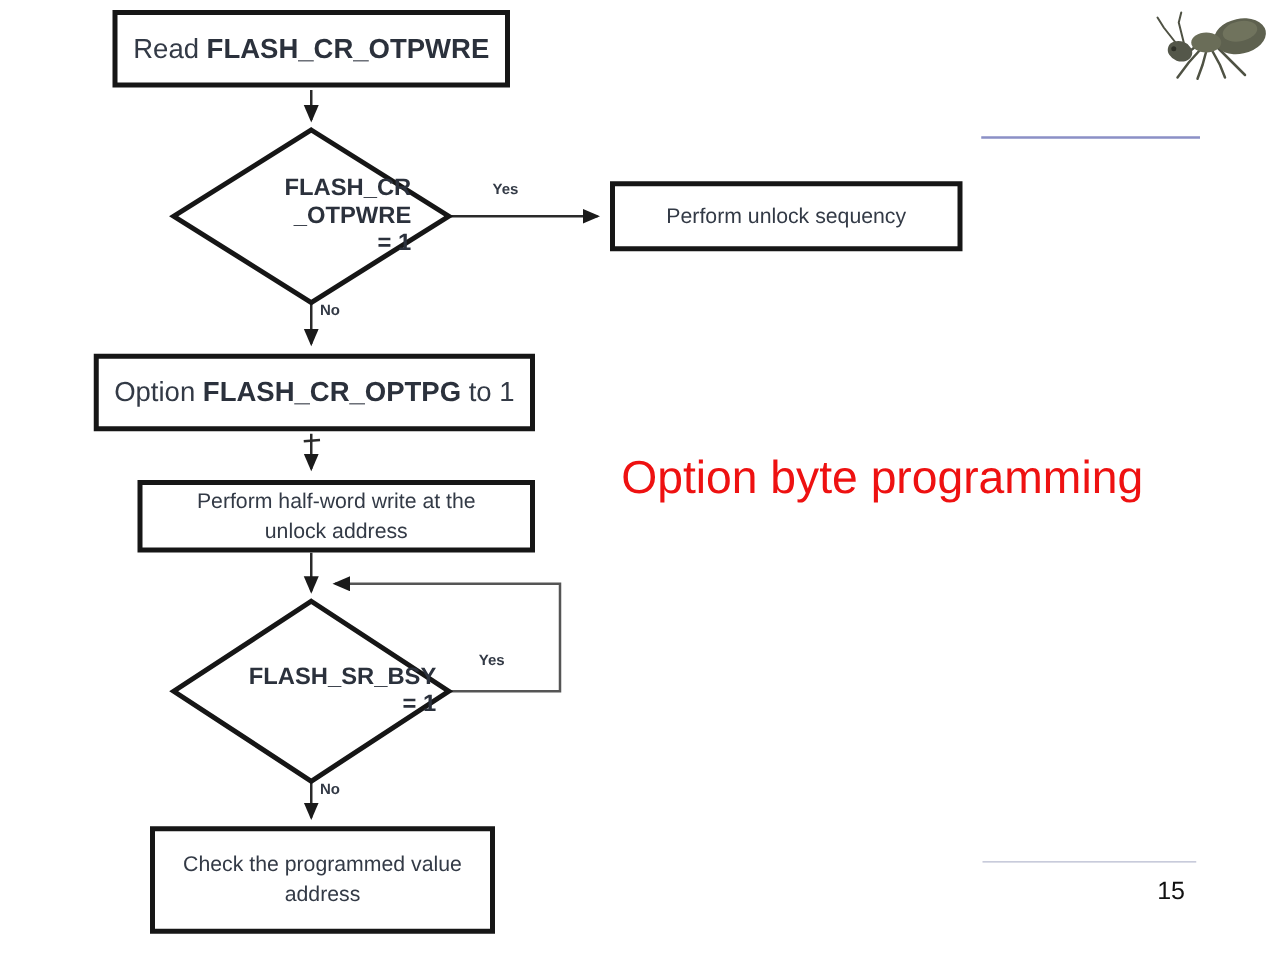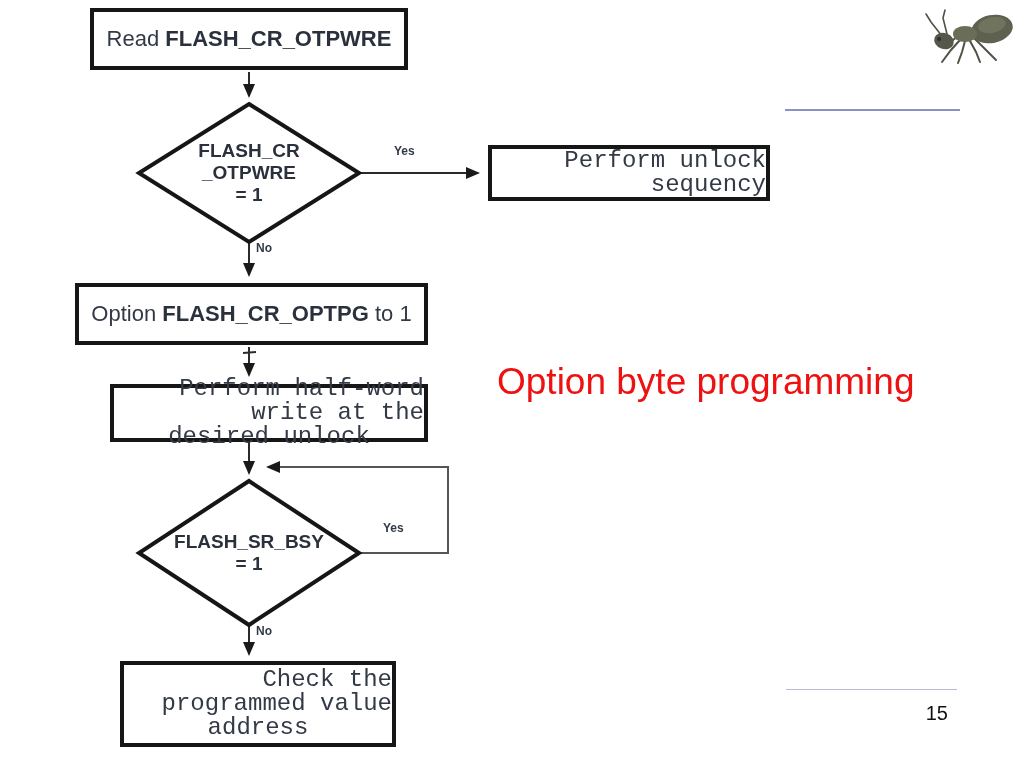--- a/index.html
+++ b/index.html
@@ -15,31 +15,31 @@
   .svg-layer { position: absolute; left: 0; top: 0; width: 1024px; height: 768px; }
 
   .fc-box {
     position: absolute;
     background: #ffffff;
     border: 4px solid #161616;
     display: flex;
     flex-direction: column;
     align-items: center;
     justify-content: center;
-    text-align: right;
+    text-align: center;
     color: #333a46;
     line-height: 24px;
   }
   .fc-box .code { font-weight: 700; color: #2b313c; }
   .big-line { font-size: 22px; }
-  .small-line { font-size: 24px; font-family: Liberation Mono, monospace; }
+  .small-line { font-size: 17px; }
 
   .diamond-label {
     position: absolute;
-    text-align: center;
+    text-align: right;
     font-size: 19px;
     font-weight: 700;
     line-height: 22px;
     color: #2b313c;
   }
   .edge-label {
     position: absolute;
     font-size: 12px;
     font-weight: 700;
     color: #333a46;
@@ -105,21 +105,21 @@
   </div>
 
   <div class="fc-box big-line" style="left:75px; top:283px; width:353px; height:62px;">
     <div>
       <span>Option </span><span class="code">FLASH_CR_OPTPG</span><span> to 1</span>
     </div>
   </div>
 
   <div class="fc-box small-line" style="left:110px; top:384px; width:318px; height:58px;">
     <div>Perform half-word write at the</div>
-    <div>desired unlock</div>
+    <div>unlock address</div>
   </div>
 
   <div class="fc-box small-line" style="left:120px; top:661px; width:276px; height:86px;">
     <div>Check the programmed value</div>
     <div>address</div>
   </div>
 
   <div class="diamond-label" style="left:169px; top:140px; width:160px;">
     <div>FLASH_CR</div>
     <div>_OTPWRE</div>

